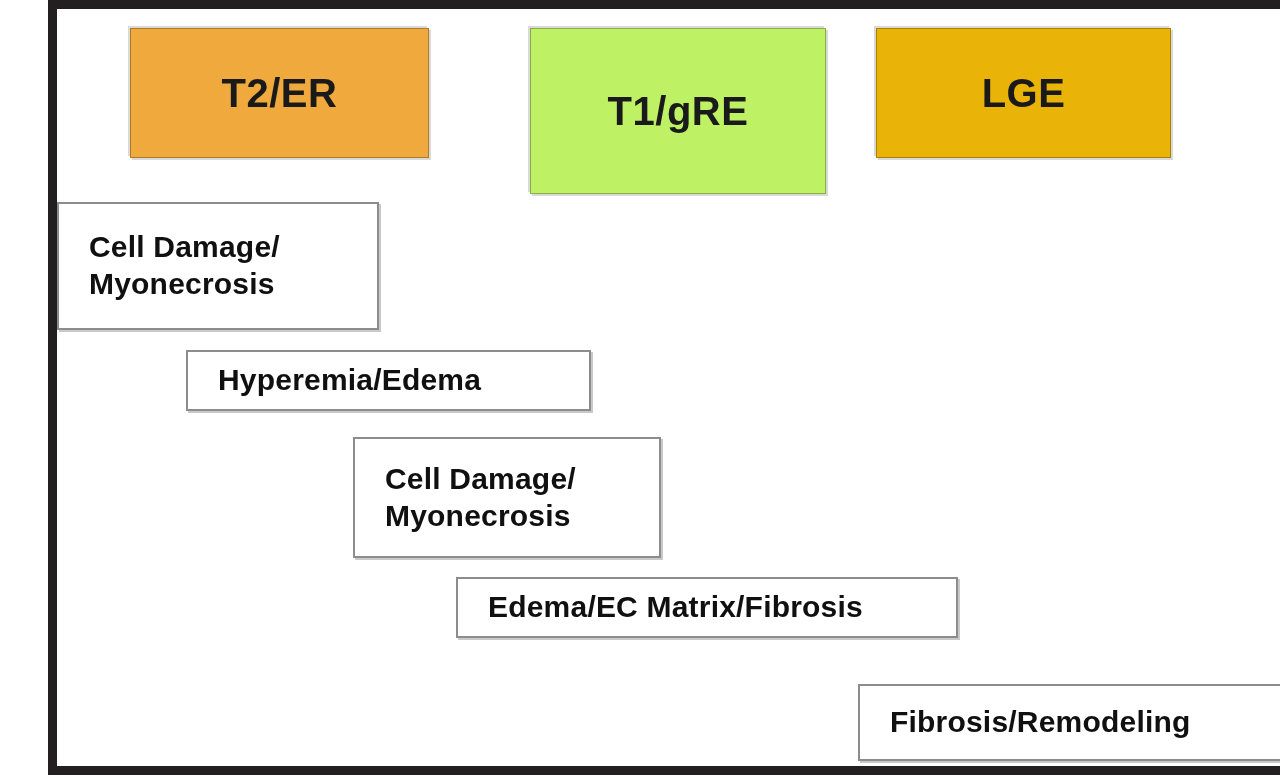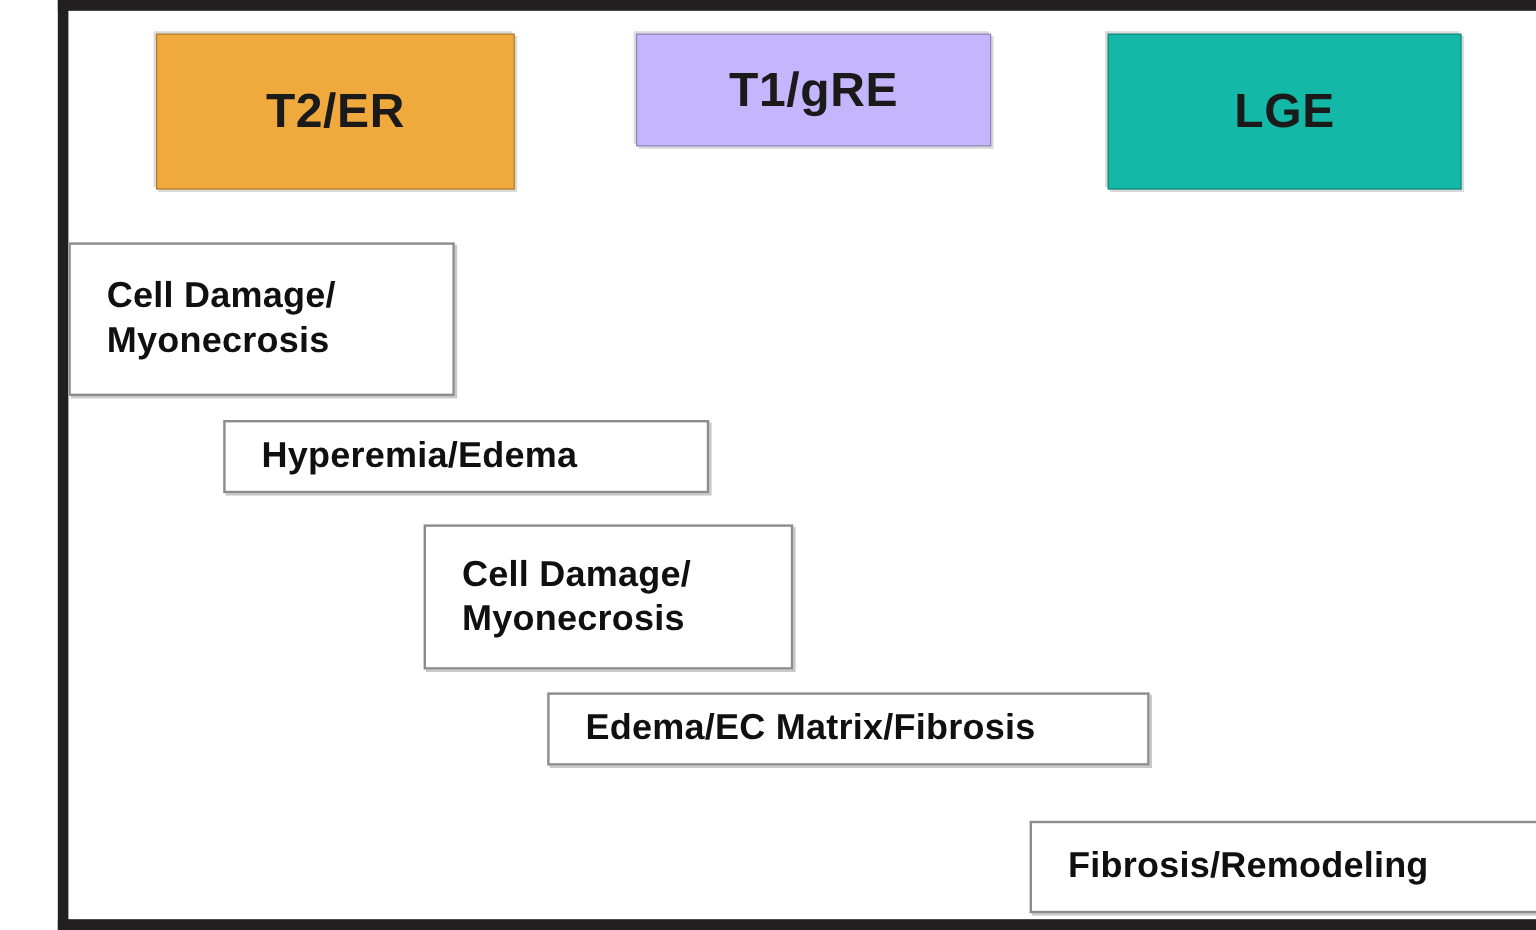--- a/index.html
+++ b/index.html
@@ -80,24 +80,24 @@
 <div id="figure" style="background: rgb(255, 255, 255);">
 
   <div class="frame-border frame-top" style="background: rgb(35, 31, 32);"></div>
   <div class="frame-border frame-bottom" style="background: rgb(35, 31, 32);"></div>
   <div class="frame-border frame-left" style="background: rgb(35, 31, 32);"></div>
   <div class="frame-border frame-right" style="background: rgb(35, 31, 32);"></div>
 
   <div class="modality-box" id="mod-0" style="left: 82px; top: 28px; width: 299px; height: 130px; background: rgb(240, 169, 60);">
     <span class="modality-label">T2/ER</span>
   </div>
-  <div class="modality-box" id="mod-1" style="left: 482px; top: 28px; width: 296px; height: 94px; background: #c4b5fd;">
+  <div class="modality-box" id="mod-1" style="left: 482px; top: 28px; width: 296px; height: 166px; background: #bef264;">
     <span class="modality-label">T1/gRE</span>
   </div>
-  <div class="modality-box" id="mod-2" style="left: 875px; top: 28px; width: 295px; height: 130px; background: #14b8a6;">
+  <div class="modality-box" id="mod-2" style="left: 828px; top: 28px; width: 295px; height: 130px; background: #eab308;">
     <span class="modality-label">LGE</span>
   </div>
 
   <div class="process-box two-line" id="proc-0" style="left: 9px; top: 202px; width: 322px; height: 128px;">
     <span class="process-label">Cell Damage/
 Myonecrosis</span>
   </div>
   <div class="process-box" id="proc-1" style="left: 138px; top: 350px; width: 405px; height: 61px;">
     <span class="process-label">Hyperemia/Edema</span>
   </div>

